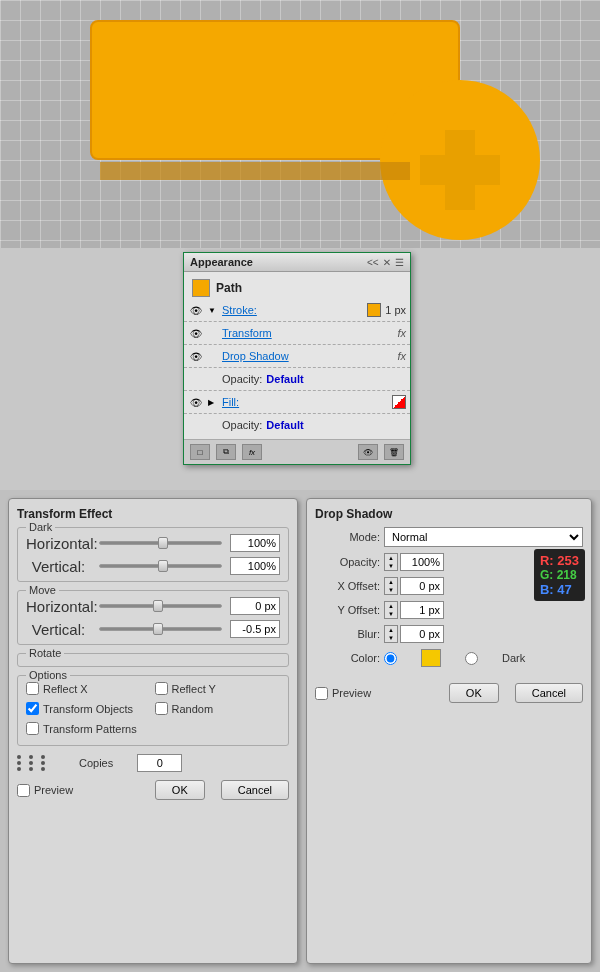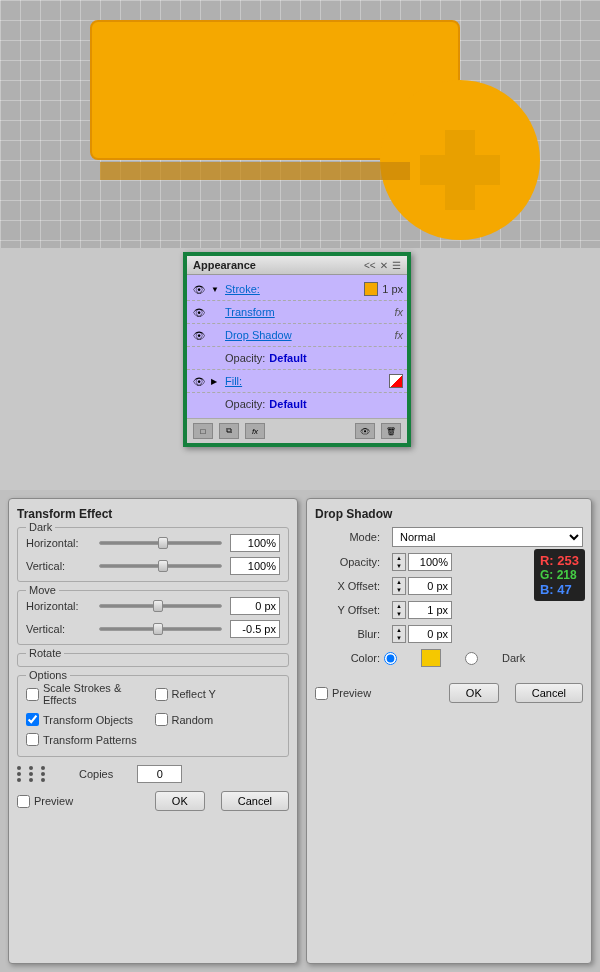--- a/index.html
+++ b/index.html
@@ -82,22 +82,22 @@
       background: #C8860A;
       opacity: 0.7;
     }
 
     
     .appearance-panel {
       position: absolute;
       top: 252px;
       left: 183px;
       width: 228px;
-      background: #c4b5fd;
-      border: 4px solid #15803d;
+      background: #e5e5e5;
+      border: 1px solid #15803d;
       box-shadow: 2px 2px 6px rgba(0,0,0,0.4);
     }
     .panel-titlebar {
       background: linear-gradient(to bottom, #e8e8e8, #c8c8c8);
       padding: 3px 6px;
       display: flex;
       align-items: center;
       justify-content: space-between;
       border-bottom: 1px solid #999;
     }
@@ -248,23 +248,23 @@
     }
     .form-row {
       display: flex;
       align-items: center;
       margin-bottom: 5px;
       gap: 4px;
     }
     .form-row:last-child { margin-bottom: 0; }
     .form-label {
       width: 65px;
-      font-size: 11px;
+      font-size: 15px;
       color: #333;
-      text-align: left;
+      text-align: center;
     }
     .slider-track {
       flex: 1;
       height: 4px;
       background: linear-gradient(to right, #888, #888);
       border: 1px solid #999;
       border-radius: 2px;
       position: relative;
       margin: 0 4px;
     }
@@ -381,21 +381,21 @@
       border: 1px solid #888;
       border-radius: 4px;
       padding: 8px;
       box-shadow: 2px 2px 5px rgba(0,0,0,0.3);
       position: relative;
     }
     .ds-row {
       display: flex;
       align-items: center;
       margin-bottom: 6px;
-      gap: 12px;
+      gap: 4px;
     }
     .ds-label {
       width: 65px;
       font-size: 11px;
       color: #333;
       text-align: right;
     }
     .ds-select {
       flex: 1;
       height: 20px;
@@ -483,20 +483,24 @@
   <div class="panel-titlebar">
     <span class="panel-title">Appearance</span>
     <div class="panel-controls">
       <span>&lt;&lt;</span>
       <span>✕</span>
       <span>☰</span>
     </div>
   </div>
   <div class="panel-body">
 
+    <div class="panel-header-row">
+      <div class="path-swatch"></div>
+      <span class="path-label">Path</span>
+    </div>
 
     <div class="appearance-row">
       <div class="eye-icon">👁</div>
       <span class="triangle-icon">▼</span>
       <span class="row-label">Stroke:</span>
       <div class="color-swatch-small" style="background:#F5A800;"></div>
       <span class="row-value">1 px</span>
     </div>
 
     <div class="divider-row"></div>
@@ -592,21 +596,21 @@
 
     <div class="section-group">
       <span class="section-group-label">Rotate</span>
     </div>
 
     <div class="section-group">
       <span class="section-group-label">Options</span>
       <div class="options-grid">
         <div class="checkbox-row">
           <input type="checkbox" style="">
-          <label>Scale Strokes &amp; Effects</label>
+          <label>Reflect X</label>
         </div>
         <div class="checkbox-row">
           <input type="checkbox" style="">
           <label>Reflect Y</label>
         </div>
         <div class="checkbox-row">
           <input type="checkbox" checked="" style="">
           <label>Transform Objects</label>
         </div>
         <div class="checkbox-row">

